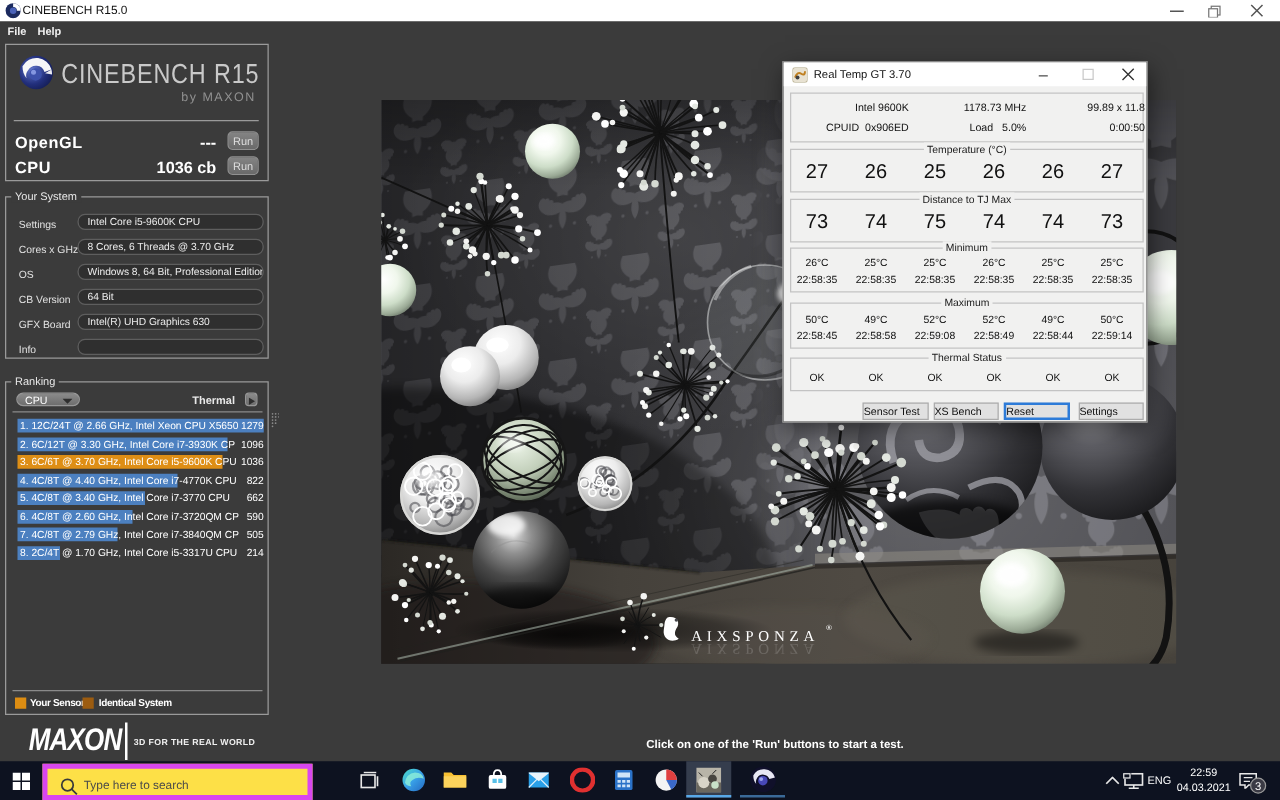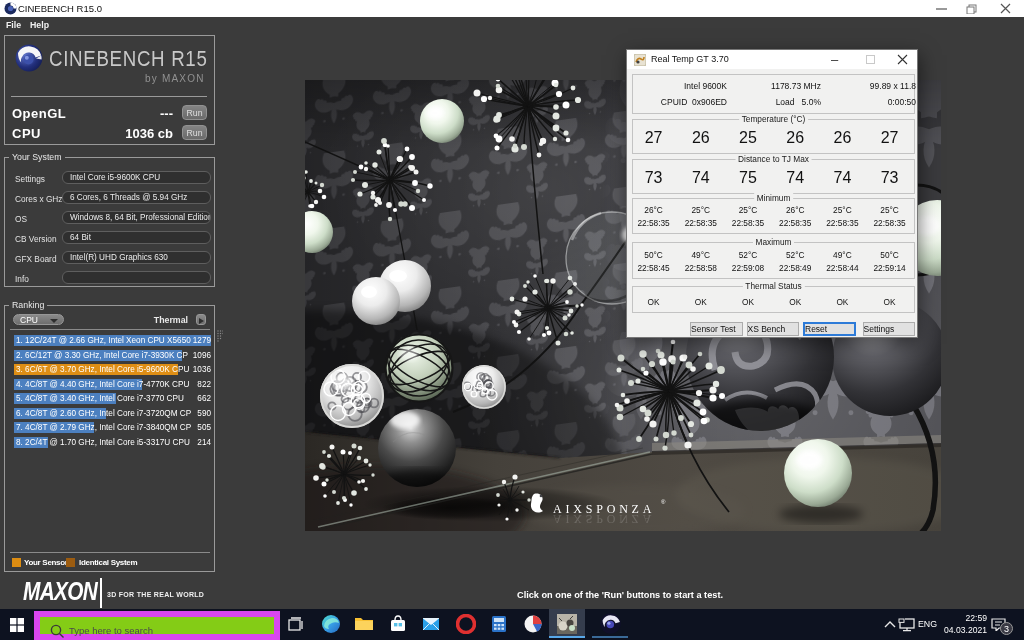--- a/index.html
+++ b/index.html
@@ -65,21 +65,21 @@
  <span class="a" style="left:7px;top:90px;font-size:13px;font-weight:bold;color:#fff;letter-spacing:0.5px">CPU</span>
  <span class="a" style="right:41px;top:90px;font-size:13px;font-weight:bold;color:#fff">1036 cb</span>
  <div class="runbtn" style="top:89px">Run</div>
 </div>
 
 <div class="box" style="left:4px;top:157px;width:211px;height:130px">
  <span class="leg">Your System</span>
  <span class="flbl" style="top:16px">Settings</span>
       <div class="fval" style="top:13px">Intel Core i5-9600K CPU</div>
  <span class="flbl" style="top:36px">Cores x GHz</span>
-      <div class="fval" style="top:33px">6 Cores, 6 Threads @ 5.94 GHz</div>
+      <div class="fval" style="top:33px">8 Cores, 6 Threads @ 3.70 GHz</div>
  <span class="flbl" style="top:56px">OS</span>
       <div class="fval" style="top:53px">Windows 8, 64 Bit, Professional Edition</div>
  <span class="flbl" style="top:76px">CB Version</span>
       <div class="fval" style="top:73px">64 Bit</div>
  <span class="flbl" style="top:96px">GFX Board</span>
       <div class="fval" style="top:93px">Intel(R) UHD Graphics 630</div>
  <span class="flbl" style="top:116px">Info</span>
       <div class="fval" style="top:113px"></div>
 </div>
 
@@ -960,21 +960,21 @@
  <div class="wbtn" style="left:235.5px">Settings</div>
 </div>
 
 <div class="a" style="left:0;top:609px;width:1024px;height:31px;background:#0d1220">
  <svg class="a" style="left:10px;top:9px" width="14" height="14" viewBox="0 0 14 14">
   <rect x="0" y="0" width="6.4" height="6.4" fill="#fff"></rect>
         <rect x="7.6" y="0" width="6.4" height="6.4" fill="#fff"></rect>
   <rect x="0" y="7.6" width="6.4" height="6.4" fill="#fff"></rect>
         <rect x="7.6" y="7.6" width="6.4" height="6.4" fill="#fff"></rect>
  </svg>
- <div class="a" style="left:34px;top:2px;width:246px;height:29px;background:#84cc16;border:6px solid #d946ef">
+ <div class="a" style="left:34px;top:2px;width:216px;height:29px;background:#fde047;border:4px solid #d946ef">
   <svg class="a" style="left:10px;top:7px" width="15" height="15" viewBox="0 0 15 15">
           <circle cx="6" cy="6" r="4.6" fill="none" stroke="#3a3a3a" stroke-width="1.4"></circle>
           <path d="M9.5,9.5 L13.5,13.5" stroke="#3a3a3a" stroke-width="1.4"></path>
         </svg>
   <span class="a" style="left:29px;top:8px;font-size:9.5px;color:#4a4a4a">Type here to search</span>
  </div>
  <svg class="a" style="left:288px;top:8px" width="16" height="16" viewBox="0 0 16 16">
         <rect x="1" y="3" width="11" height="10" fill="none" stroke="#e8e8e8" stroke-width="1.3"></rect>
         <path d="M14,4 L14,12 M3,1 L13,1" stroke="#e8e8e8" stroke-width="1.3"></path>
       </svg>
@@ -1045,19 +1045,19 @@
  <svg class="a" style="left:884px;top:12px" width="12" height="8" viewBox="0 0 12 8">
         <path d="M1,6 L6,1 L11,6" stroke="#e8e8e8" stroke-width="1.4" fill="none"></path>
       </svg>
  <svg class="a" style="left:898px;top:9px" width="18" height="14" viewBox="0 0 18 14">
         <rect x="2" y="1" width="14" height="9" fill="none" stroke="#e8e8e8" stroke-width="1.3"></rect>
         <path d="M9,10 L9,12 M5,12.6 L13,12.6" stroke="#e8e8e8" stroke-width="1.3"></path>
         <rect x="0" y="0" width="7" height="5" fill="#0d1220"></rect>
         <rect x="1" y="1" width="5" height="3.4" fill="none" stroke="#e8e8e8" stroke-width="1"></rect>
       </svg>
  <span class="a" style="left:918px;top:10px;font-size:8.8px;color:#fff">ENG</span>
- <div class="a" style="left:939px;top:4px;width:48px;text-align:right;font-size:8.6px;color:#fff;line-height:11.5px">22:59<br>04.03.2021</div>
+ <div class="a" style="left:939px;top:4px;width:48px;text-align:center;font-size:8.6px;color:#fff;line-height:11.5px">22:59<br>04.03.2021</div>
  <svg class="a" style="left:991px;top:9px" width="15" height="13" viewBox="0 0 15 13">
         <path d="M1,1 h13 v9 h-6 l-3,3 v-3 h-4 Z" fill="none" stroke="#e8e8e8" stroke-width="1.2"></path>
         <path d="M4,4 h7 M4,7 h5" stroke="#e8e8e8" stroke-width="1"></path>
       </svg>
   <div class="a" style="left:1000px;top:13px;width:13px;height:13px;border-radius:7px;background:#3a3a44;border:1px solid #999;color:#fff;font-size:9px;text-align:center;line-height:12px">3</div>
 </div>
 </div>
 </body></html>

